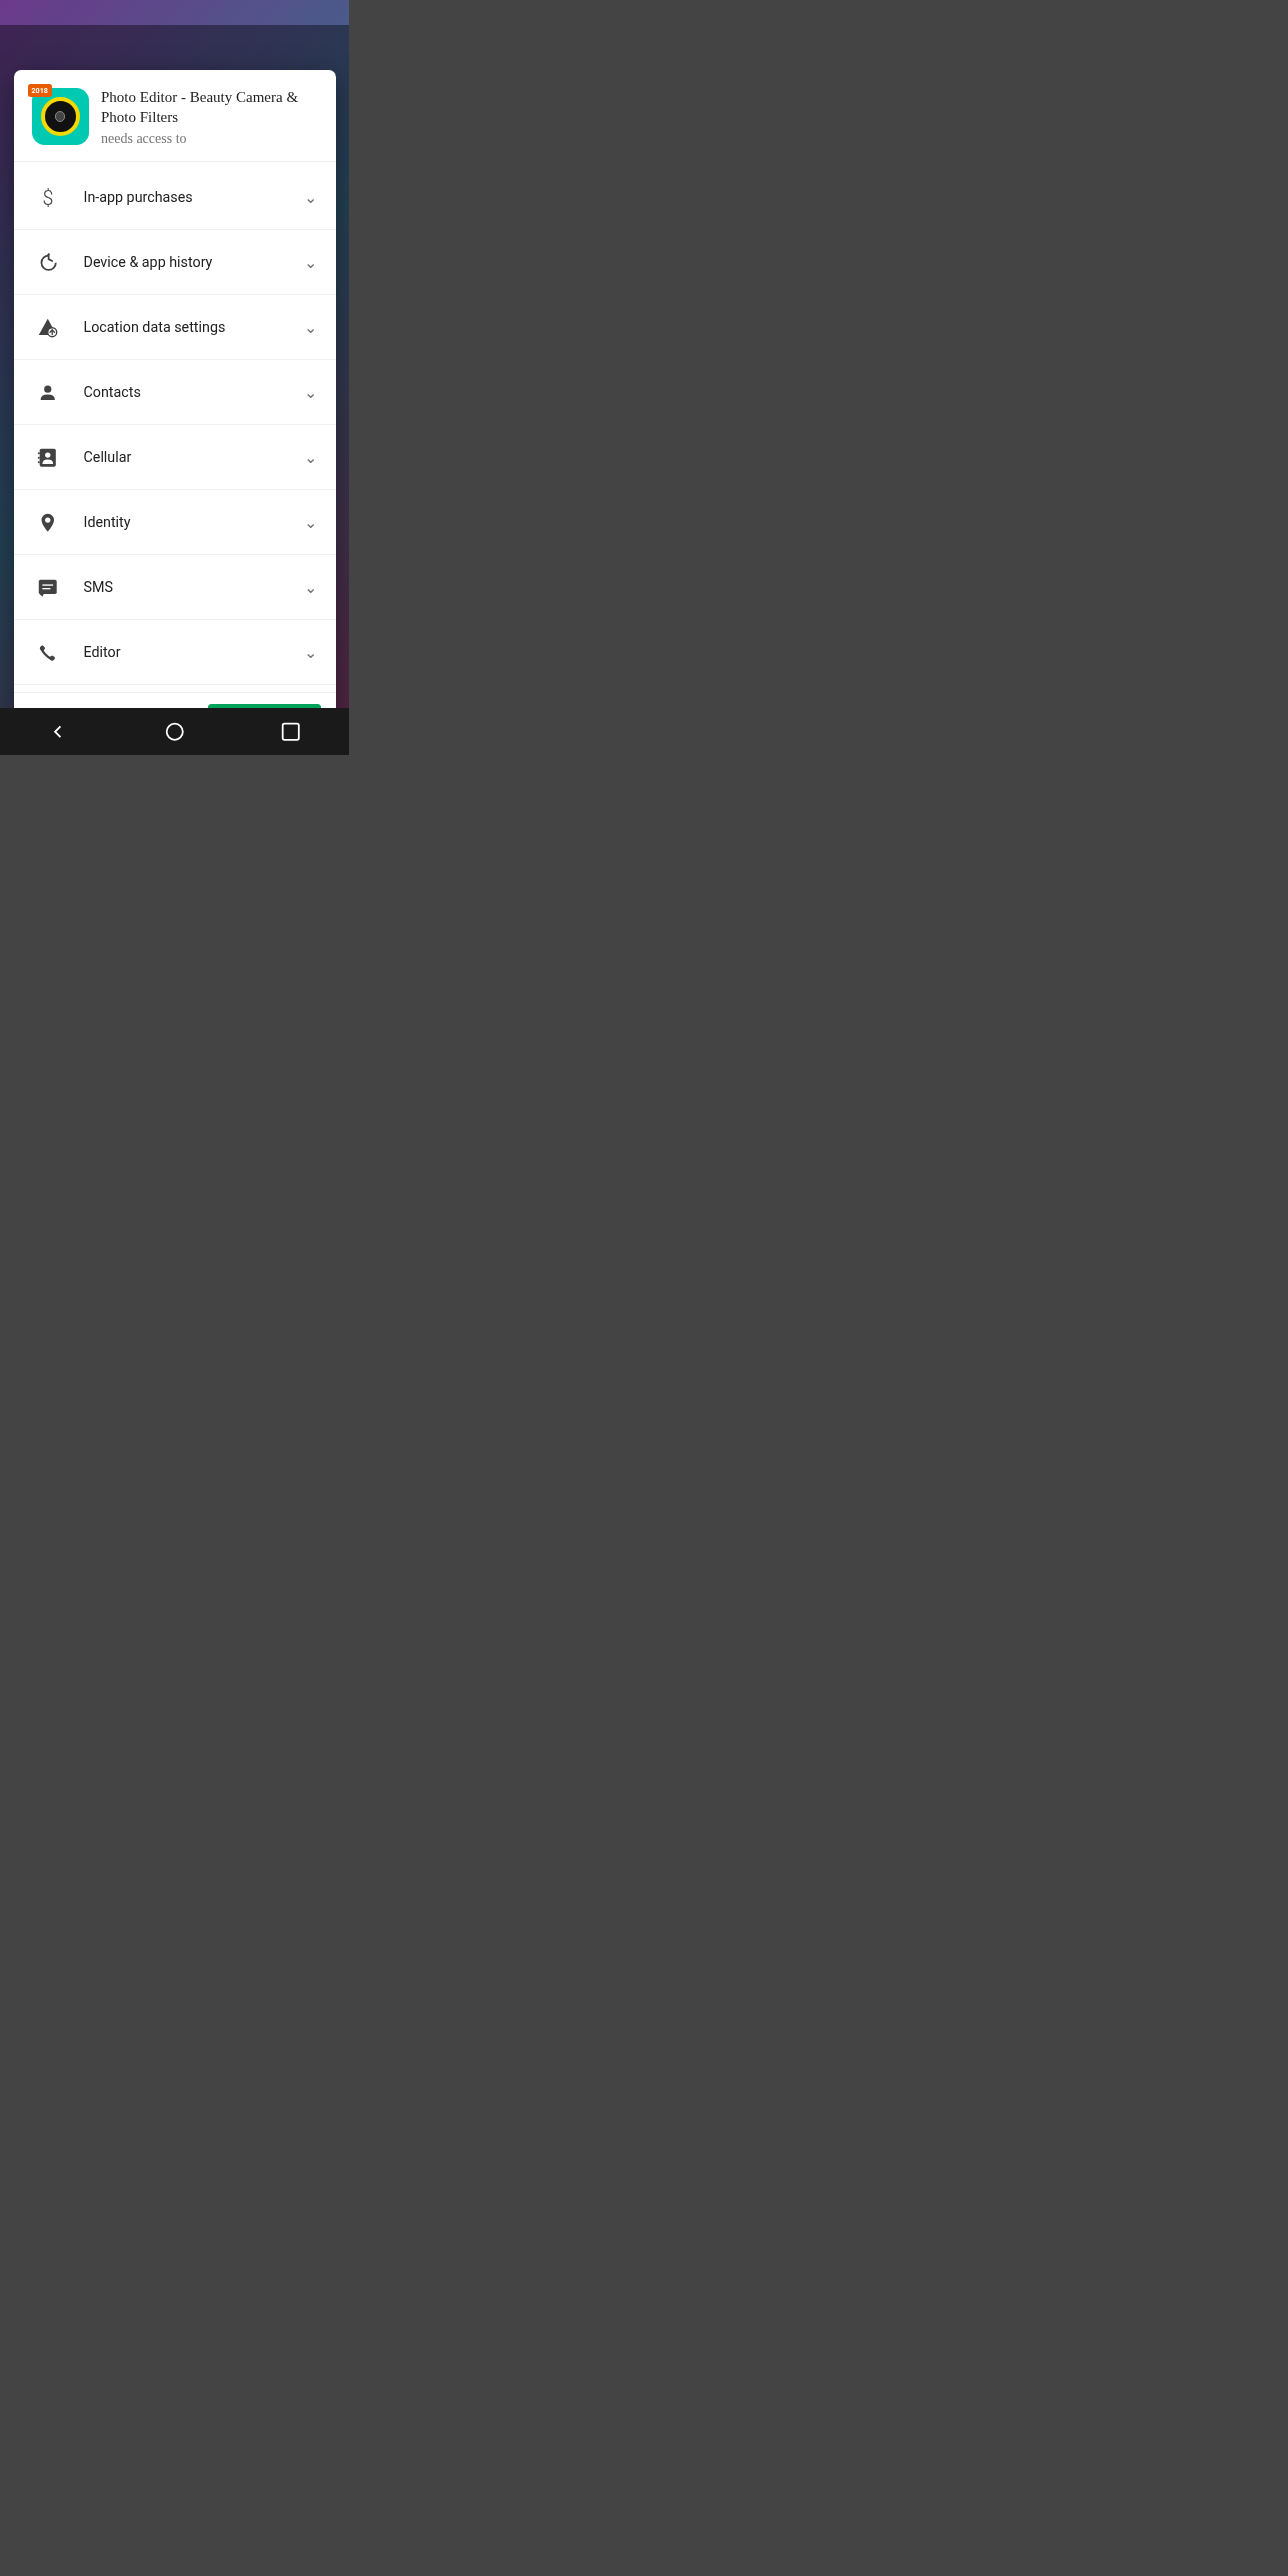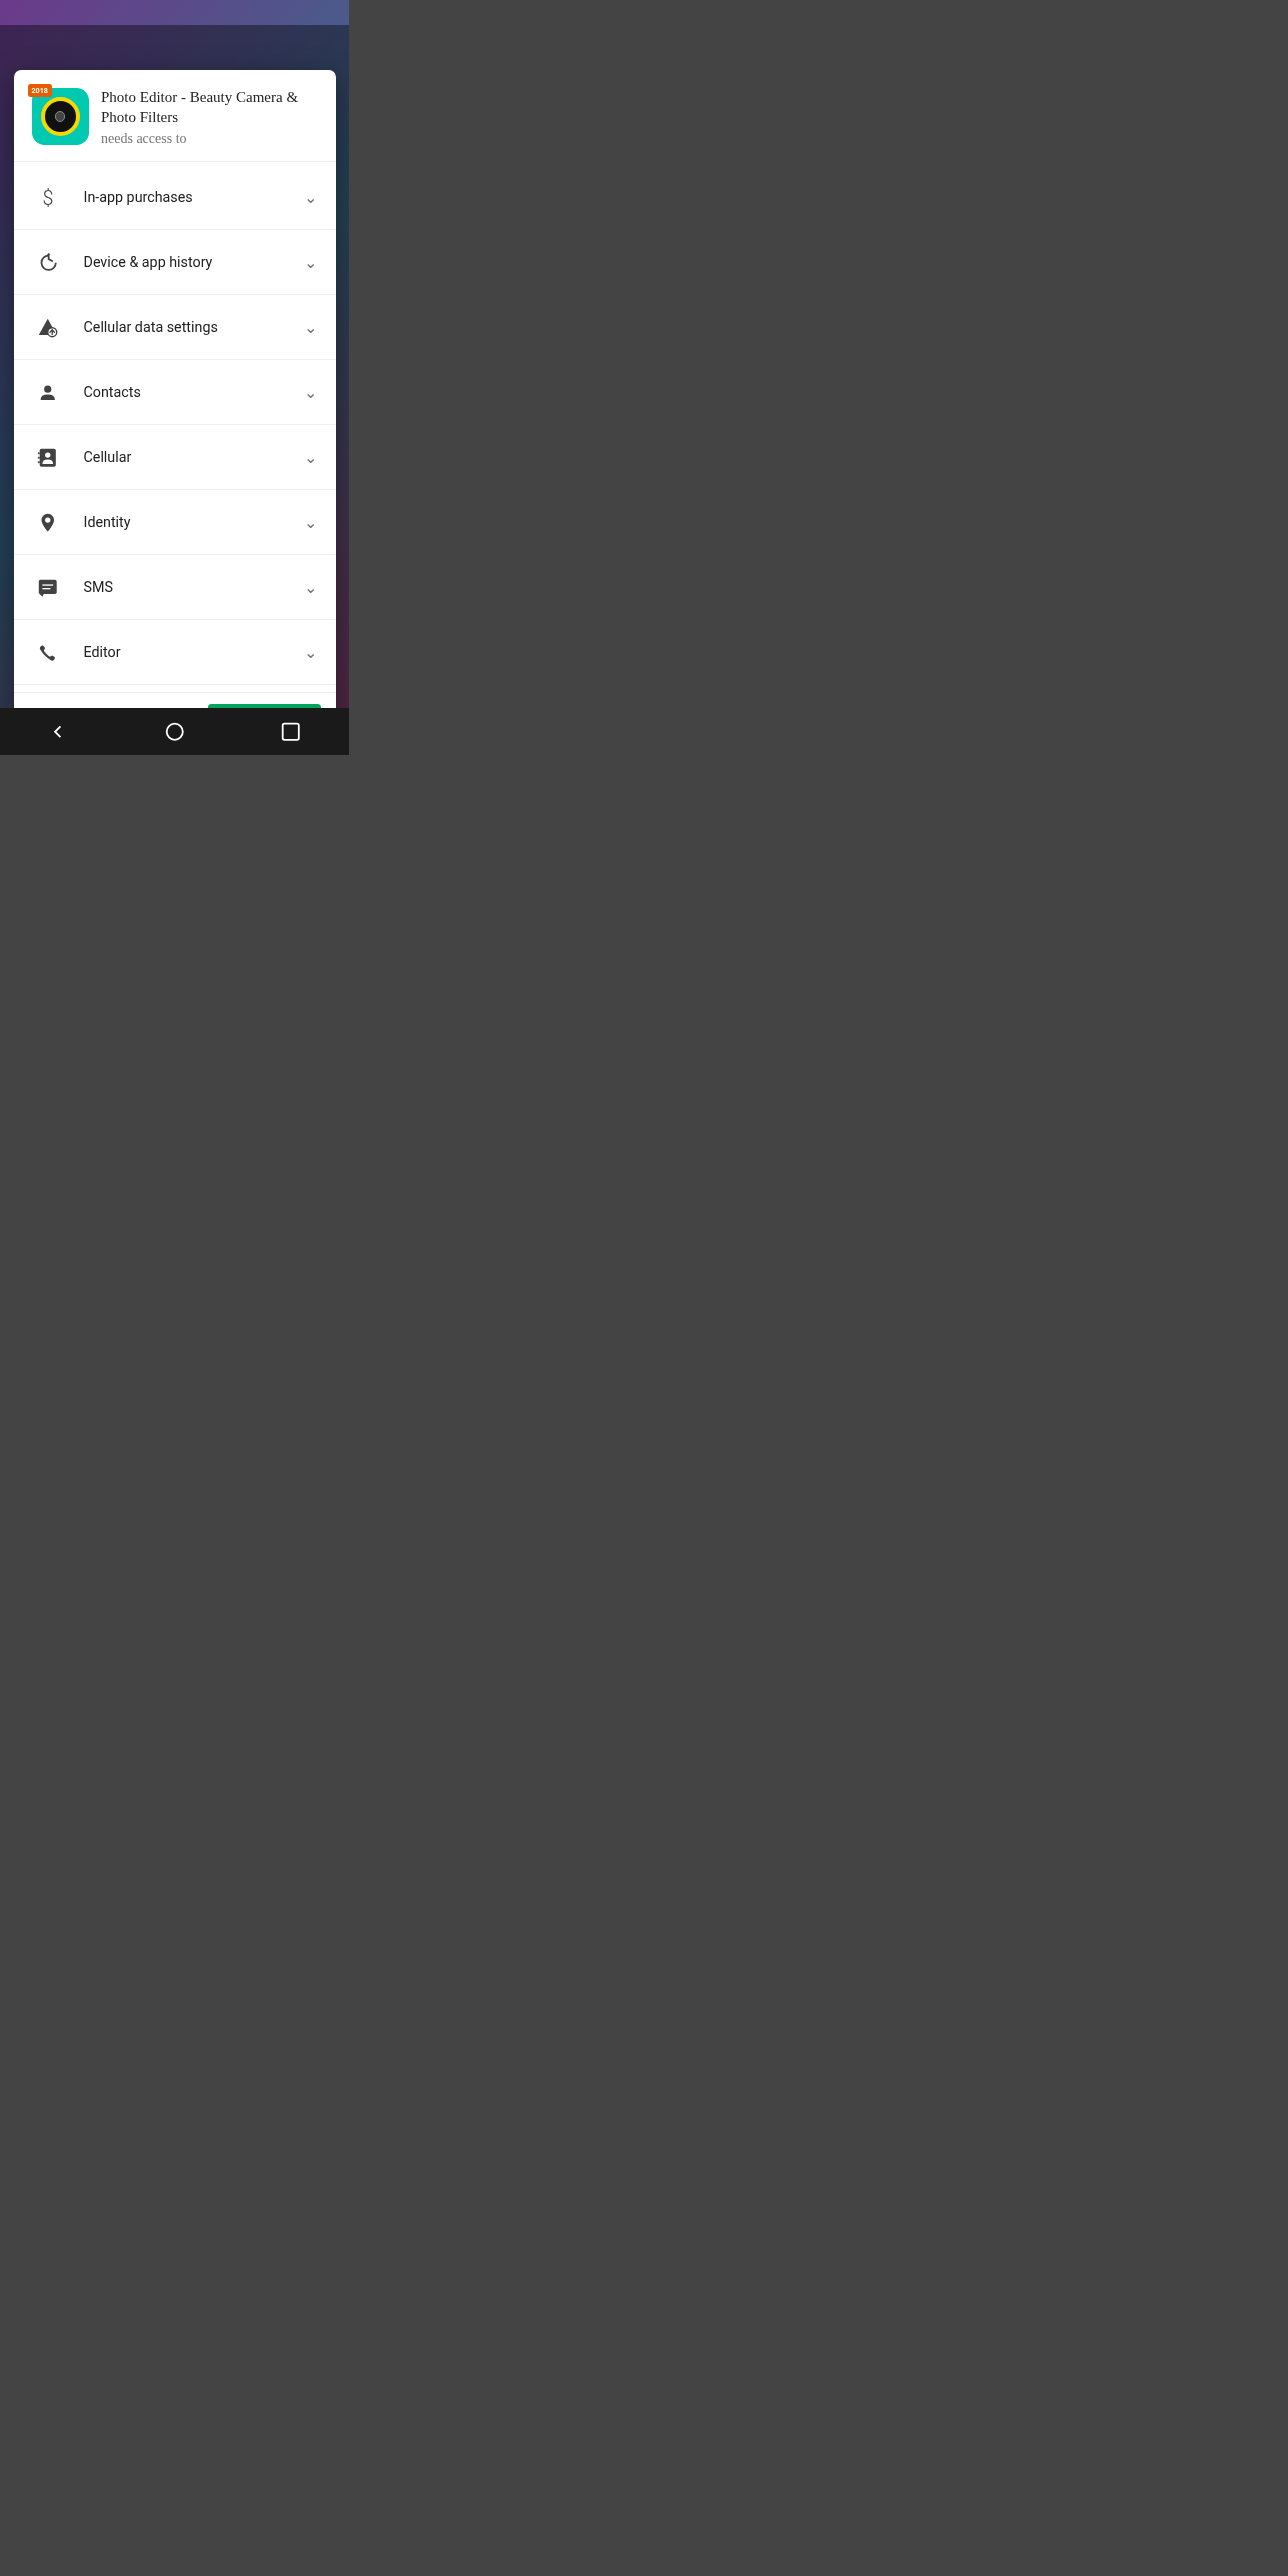--- a/index.html
+++ b/index.html
@@ -385,21 +385,21 @@
 
       <div class="permission-item">
         <div class="perm-icon">
           <svg width="21.5" height="21.5" viewBox="0 0 24 24" fill="#424242">
             <polygon points="12,2 22,20 2,20"></polygon>
             <circle cx="17" cy="17" r="5" fill="white" stroke="#424242" stroke-width="1.5"></circle>
             <path d="M14.5 17 L17 14.5 L19.5 17" stroke="#424242" stroke-width="1.5" fill="none" stroke-linecap="round"></path>
             <line x1="17" y1="14.5" x2="17" y2="19.5" stroke="#424242" stroke-width="1.5" stroke-linecap="round"></line>
           </svg>
         </div>
-        <span class="perm-label">Cellular data settings</span>
+        <span class="perm-label">Location data settings</span>
         <span class="chevron">⌄</span>
       </div>
 
       <div class="permission-item">
         <div class="perm-icon">
           <svg width="21.5" height="21.5" viewBox="0 0 24 24" fill="#424242">
               <circle cx="12" cy="8" r="4"></circle>
               <path d="M4 20 Q4 14 12 14 Q20 14 20 20"></path>
             </svg>
         </div>

